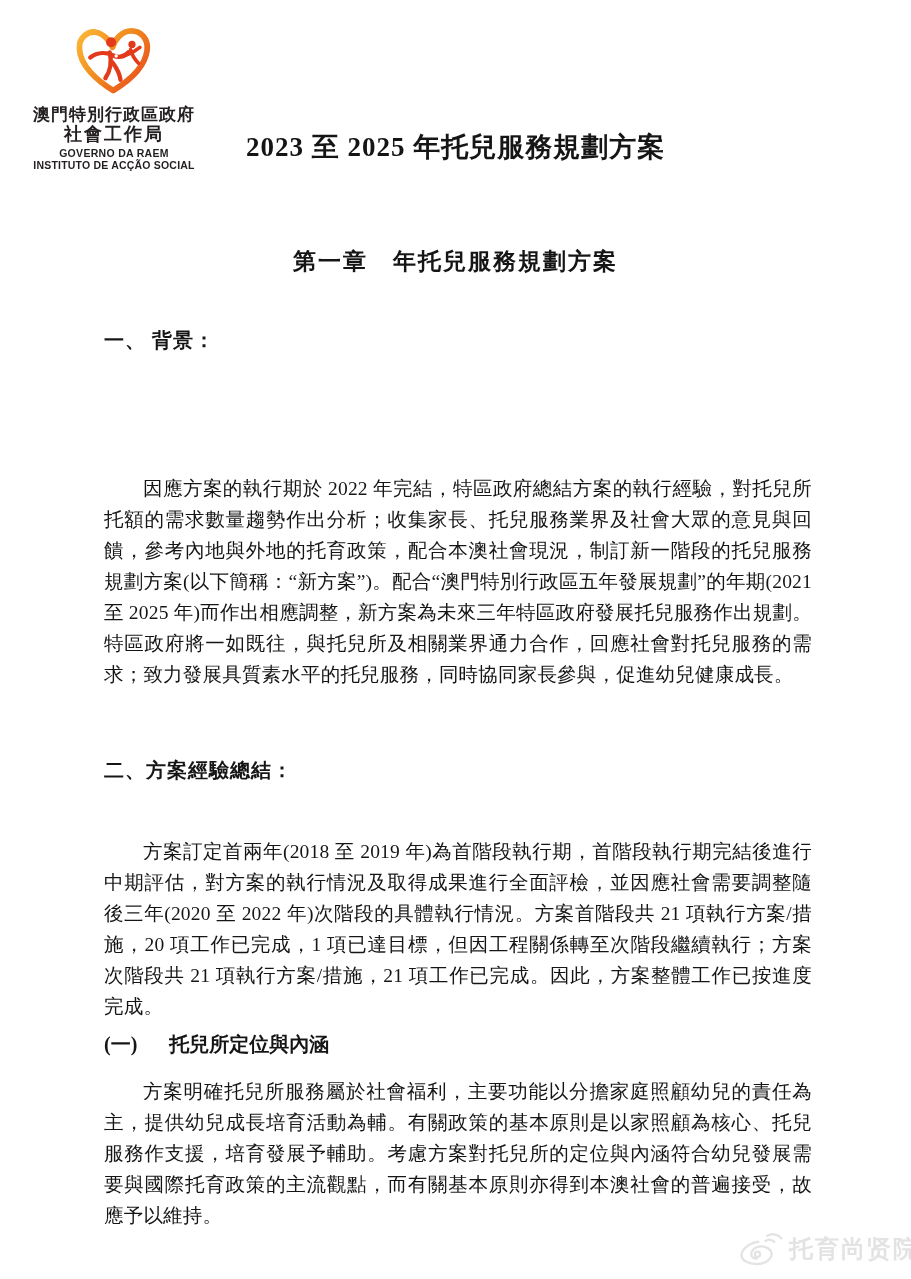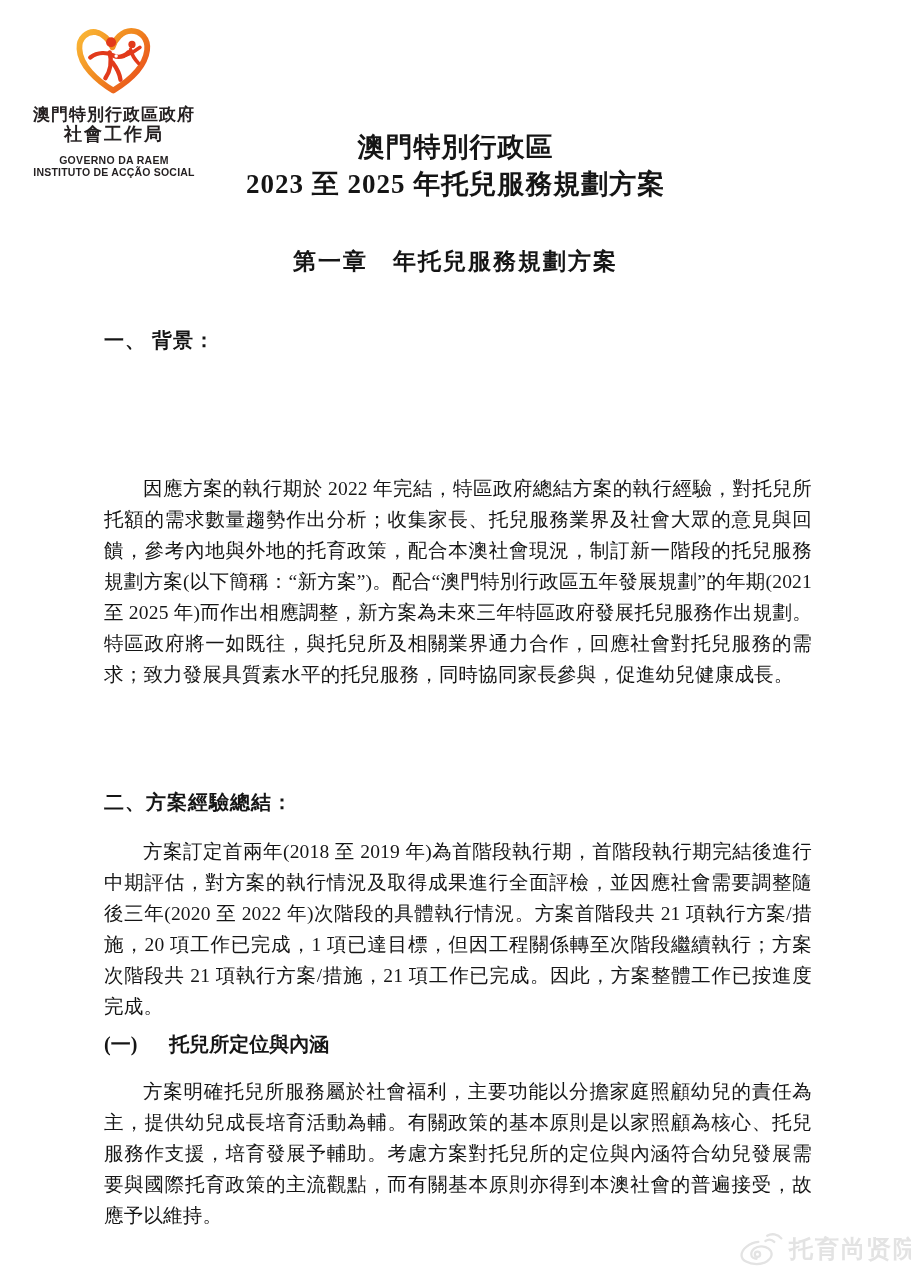--- a/index.html
+++ b/index.html
@@ -19,21 +19,21 @@
     left: 25px;
     top: 25px;
     width: 178px;
     text-align: center;
     font-family: "Liberation Sans", "DejaVu Sans", sans-serif;
     color: #231f20;
   }
   .logo-heart { display: block; margin: 0 auto 8px auto; }
   .org-zh1 { font-size: 17px; font-weight: bold; letter-spacing: 1px; line-height: 20px; white-space: nowrap; }
   .org-zh2 { font-size: 18px; font-weight: bold; letter-spacing: 2px; line-height: 19px; white-space: nowrap; }
-  .org-pt1 { margin-top: 10px; font-size: 10.5px; font-weight: bold; letter-spacing: 0.3px; line-height: 12px; white-space: nowrap; }
+  .org-pt1 { margin-top: 3px; font-size: 10.5px; font-weight: bold; letter-spacing: 0.3px; line-height: 12px; white-space: nowrap; }
   .org-pt2 { font-size: 10.5px; font-weight: bold; letter-spacing: 0.2px; line-height: 12px; white-space: nowrap; }
 
   
   .doc-title {
     position: absolute;
     left: 0; right: 0;
     top: 129px;
     text-align: center;
     font-weight: bold;
     font-size: 27px;
@@ -126,30 +126,29 @@
       </g>
       <circle cx="63" cy="43" r="2.4" fill="#ffffff"></circle>
     </svg>
     <div class="org-zh1">澳門特別行政區政府</div>
     <div class="org-zh2">社會工作局</div>
     <div class="org-pt1">GOVERNO DA RAEM</div>
     <div class="org-pt2">INSTITUTO DE ACÇÃO SOCIAL</div>
   </header>
 
   <div class="doc-title">
-    <div>澳門特別行政區</div>
     <div>2023 至 2025 年托兒服務規劃方案</div>
   </div>
 
   <div class="chapter">第一章　年托兒服務規劃方案</div>
 
   <div class="sec-heading" style="top:327px">一、 背景：</div>
   <p class="body-para" style="top:473px">因應方案的執行期於 2022 年完結，特區政府總結方案的執行經驗，對托兒所托額的需求數量趨勢作出分析；收集家長、托兒服務業界及社會大眾的意見與回饋，參考內地與外地的托育政策，配合本澳社會現況，制訂新一階段的托兒服務規劃方案(以下簡稱：“新方案”)。配合“澳門特別行政區五年發展規劃”的年期(2021 至 2025 年)而作出相應調整，新方案為未來三年特區政府發展托兒服務作出規劃。特區政府將一如既往，與托兒所及相關業界通力合作，回應社會對托兒服務的需求；致力發展具質素水平的托兒服務，同時協同家長參與，促進幼兒健康成長。</p>
 
-  <div class="sec-heading" style="top:789px">二、方案經驗總結：</div>
+  <div class="sec-heading" style="top:757px">二、方案經驗總結：</div>
   <p class="body-para" style="top:836px">方案訂定首兩年(2018 至 2019 年)為首階段執行期，首階段執行期完結後進行中期評估，對方案的執行情況及取得成果進行全面評檢，並因應社會需要調整隨後三年(2020 至 2022 年)次階段的具體執行情況。方案首階段共 21 項執行方案/措施，20 項工作已完成，1 項已達目標，但因工程關係轉至次階段繼續執行；方案次階段共 21 項執行方案/措施，21 項工作已完成。因此，方案整體工作已按進度完成。</p>
 
   <div class="sub-heading" style="top:1031px">
     <span class="sub-num">(一)</span><span>托兒所定位與內涵</span>
   </div>
   <p class="body-para" style="top:1076px">方案明確托兒所服務屬於社會福利，主要功能以分擔家庭照顧幼兒的責任為主，提供幼兒成長培育活動為輔。有關政策的基本原則是以家照顧為核心、托兒服務作支援，培育發展予輔助。考慮方案對托兒所的定位與內涵符合幼兒發展需要與國際托育政策的主流觀點，而有關基本原則亦得到本澳社會的普遍接受，故應予以維持。</p>
 
   <div class="watermark">
     <svg width="46" height="34" viewBox="0 0 52 38" aria-hidden="true">
       <g fill="none" stroke="#e3e3e3" stroke-width="2.6" stroke-linecap="round">

